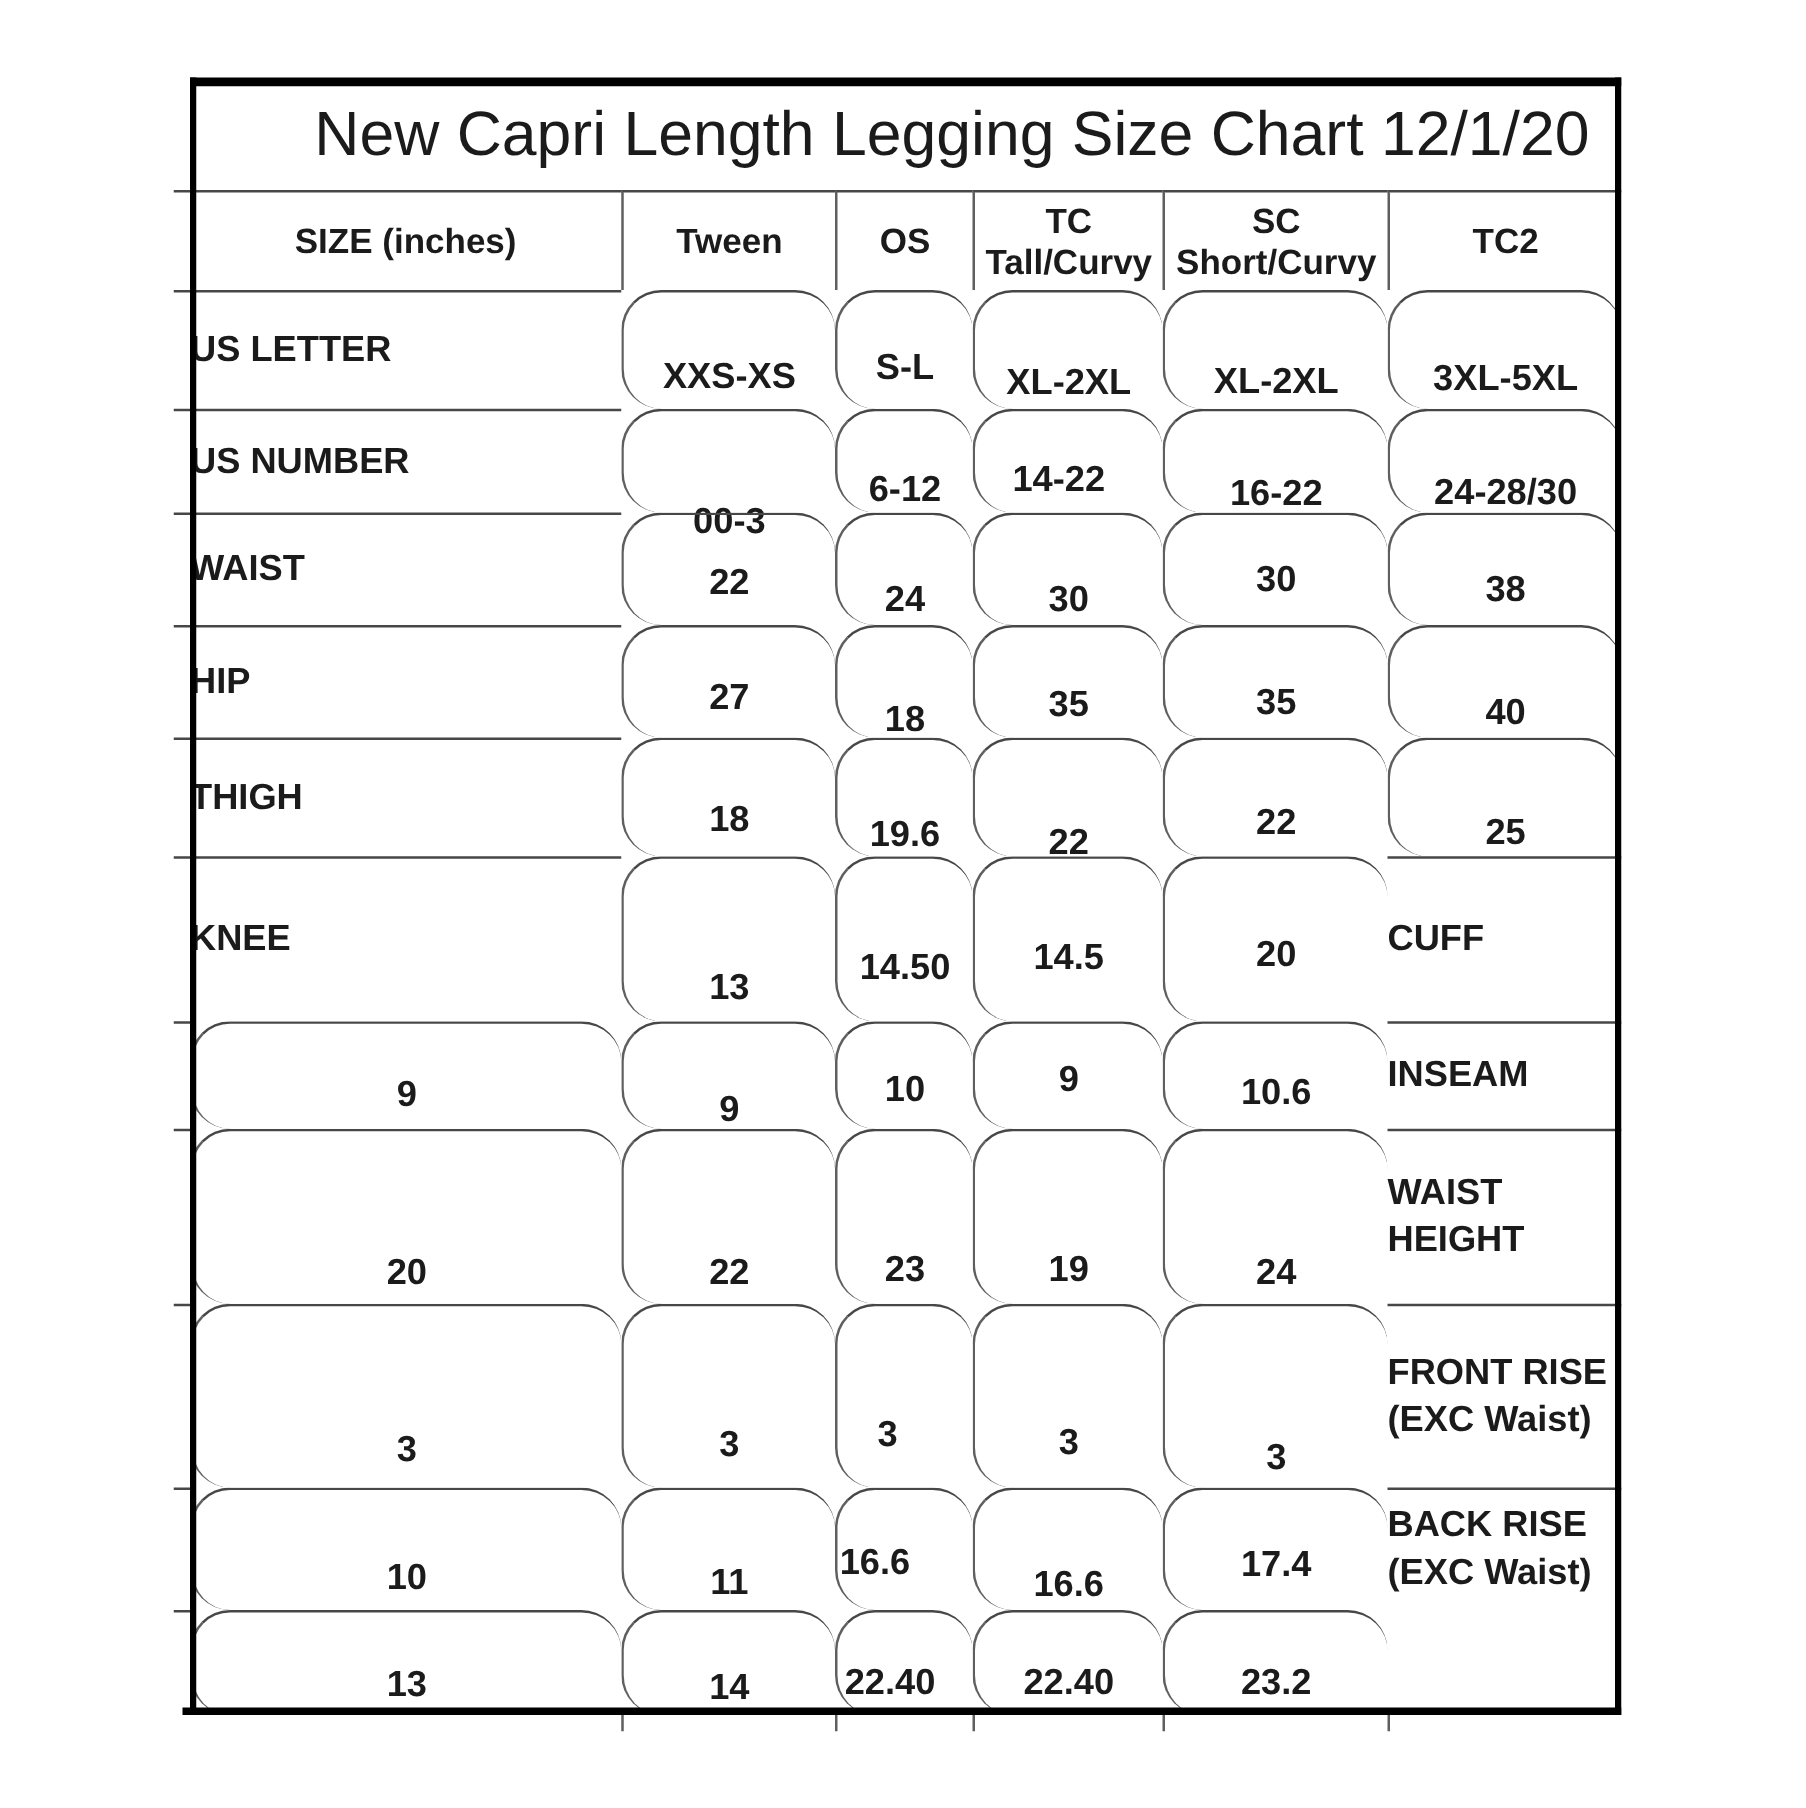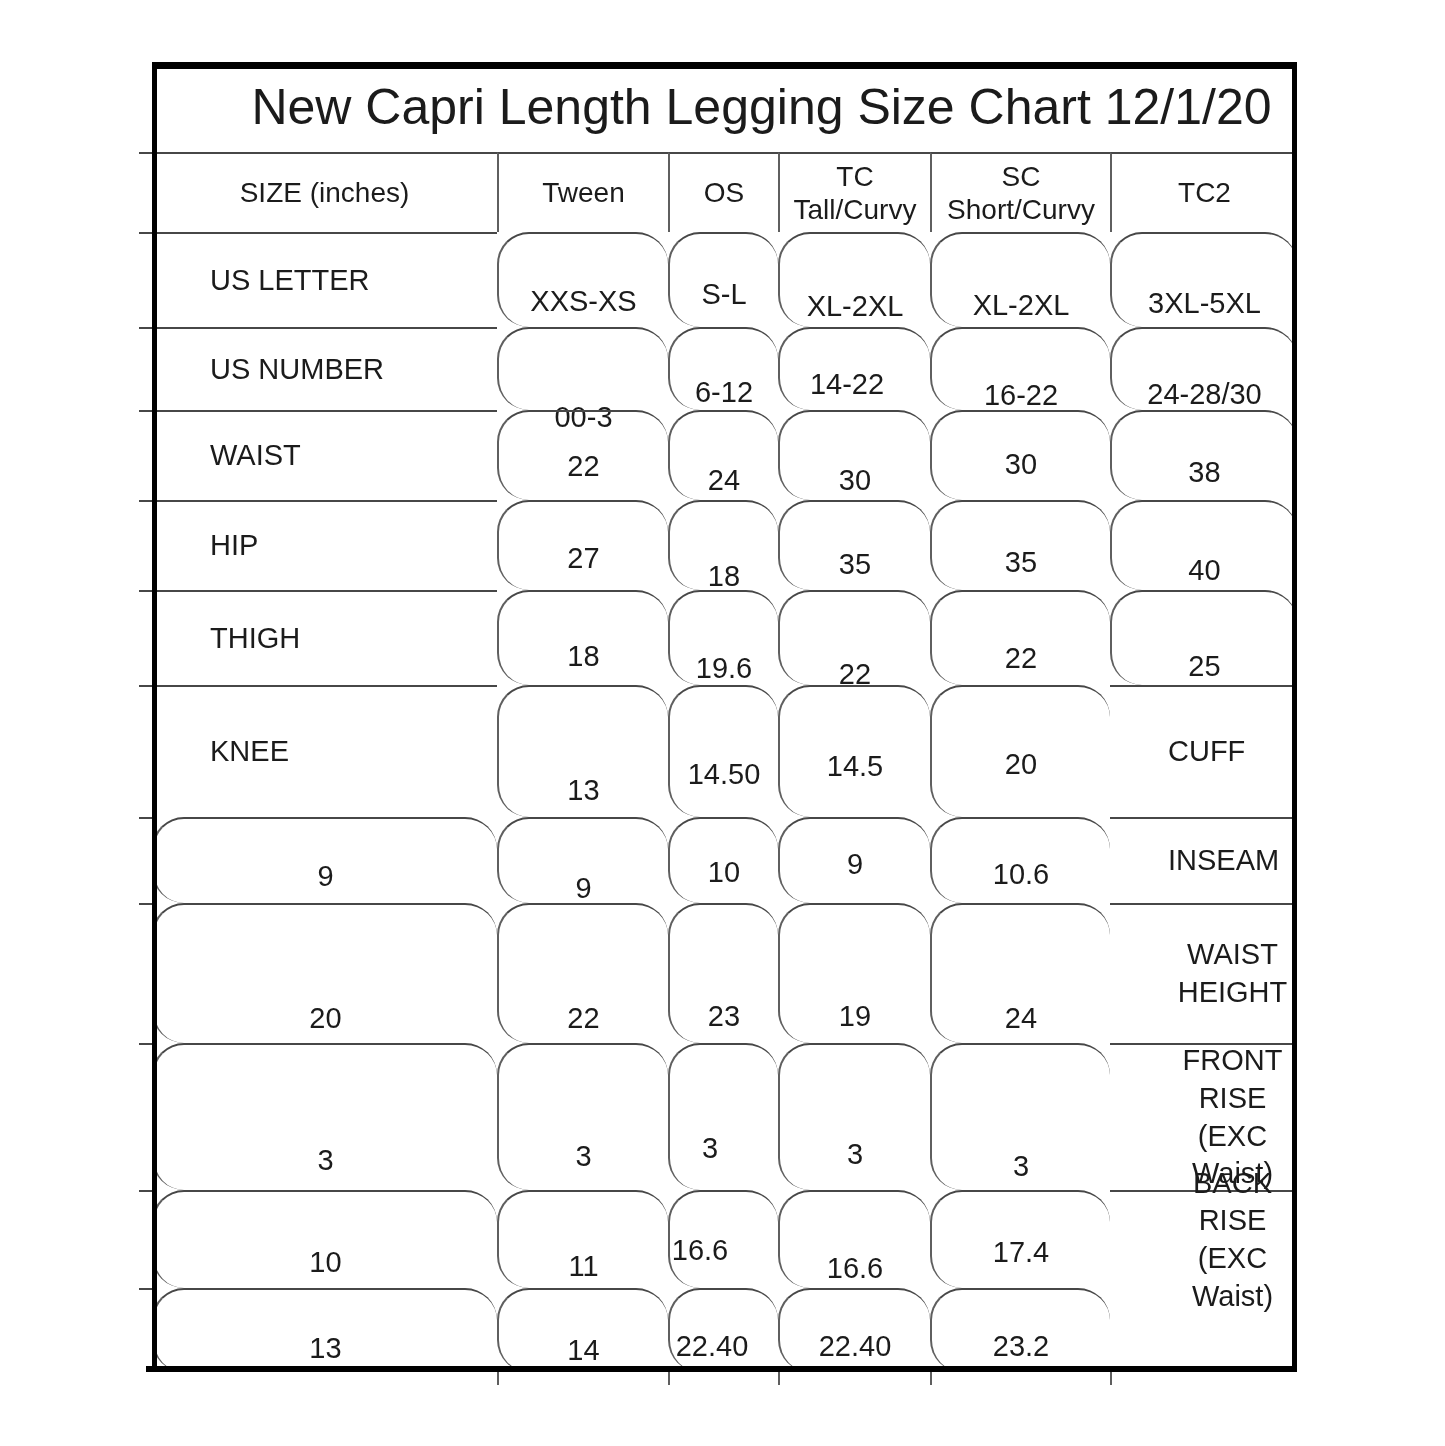--- a/index.html
+++ b/index.html
@@ -8,28 +8,28 @@
   .sheet{position:absolute;left:152px;top:62px;width:1145px;height:1310px;background:#ffffff;}
 
   
   .title{position:absolute;left:0;top:0;width:1145px;height:90px;box-sizing:border-box;
          display:flex;align-items:center;justify-content:center;padding-left:74px;
          font-size:50px;letter-spacing:0;white-space:nowrap;}
 
   
   .grid{position:absolute;left:0;top:90px;width:1145px;height:1220px;display:grid;
         grid-template-columns:345px 171px 110px 152px 180px 187px;
-        grid-template-rows:80px 95px 83px 90px 90px 95px 132px 86px 140px 147px 98px 84px;}
+        grid-template-rows:80px 95px 83px 90px 90px 95px 132px 86px 140px 147px 98px 84px;font-weight:bold;}
   .c{box-sizing:border-box;border-top:2px solid #474747;border-left:2px solid #5f5f5f;
      display:flex;overflow:visible;}
   .c.nl{border-left:none;}
   .h{align-items:center;justify-content:center;text-align:center;font-size:28px;
      line-height:1.18;white-space:pre-line;}
-  .l{align-items:center;justify-content:flex-start;padding-left:58px;font-size:29px;
-     line-height:1.3;white-space:pre-line;text-align:center;}
+  .l{align-items:center;justify-content:flex-start;font-size:29px;
+     line-height:1.3;white-space:pre-line;}
   .v{align-items:flex-start;justify-content:center;font-size:29px;border-radius:32px;}
   .val{display:inline-block;}
 
   
   .bt,.bb,.bl,.brd{position:absolute;background:#000;}
   .bt{left:0;top:0;width:1145px;height:7px;}
   .bb{left:-6px;top:1304px;width:1151px;height:6px;}
   .bl{left:0;top:0;width:5px;height:1310px;}
   .brd{left:1140px;top:0;width:5px;height:1310px;}
 

